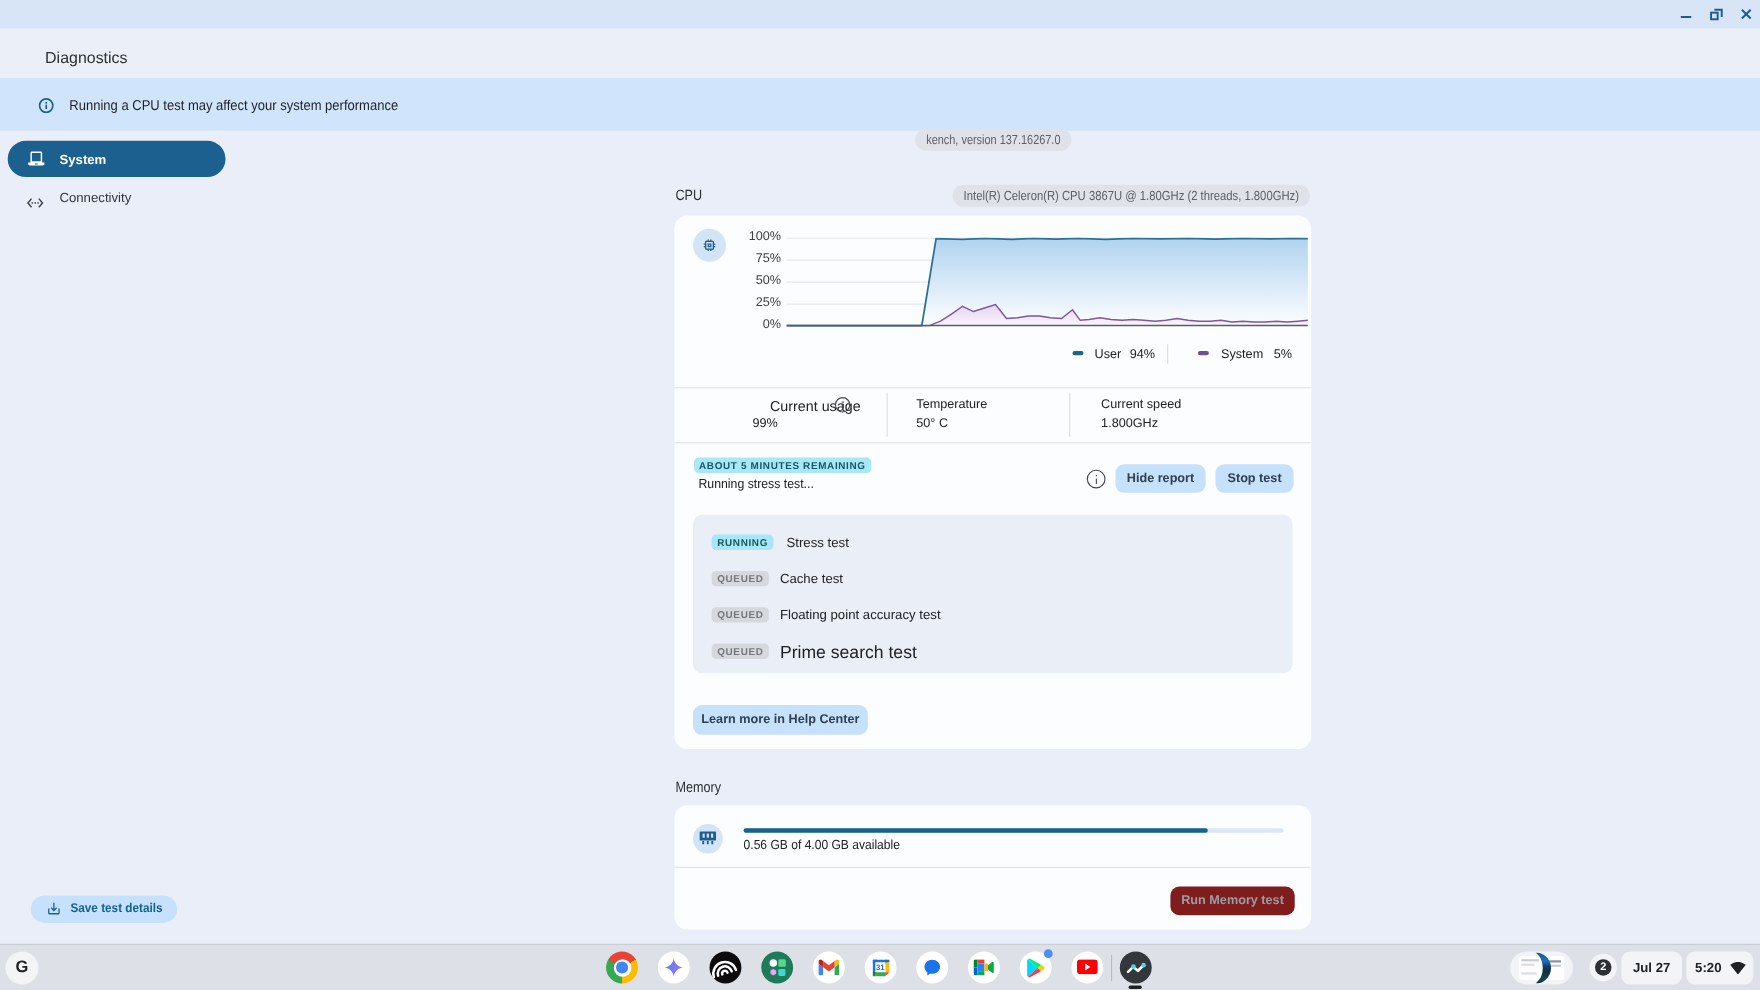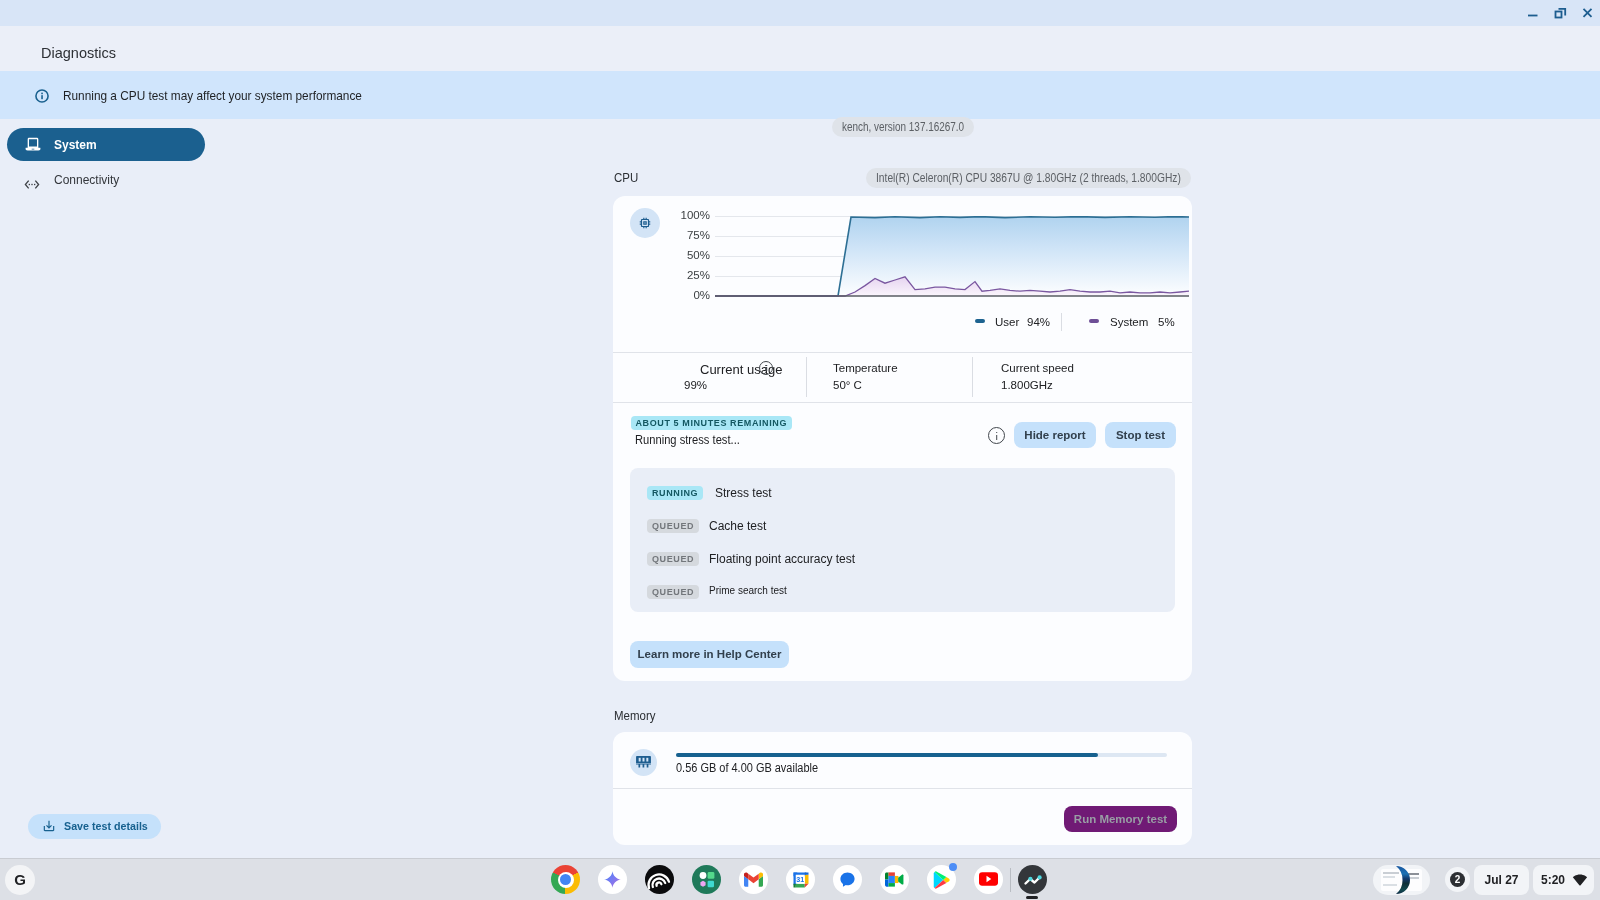--- a/index.html
+++ b/index.html
@@ -130,40 +130,40 @@
 <div class="btn" style="left:1105px;top:422px;width:71px;height:26px;line-height:26px;">Stop test</div>
 
 <div class="abs" style="left:630px;top:468px;width:545px;height:144px;background:#e9eef7;border-radius:8px;"></div>
 <div class="badge" style="left:647px;top:486px;background:#a9e7f6;color:#145862;">RUNNING</div>
 <div class="abs" style="left:715px;top:486px;font-size:12px;color:#202124;">Stress test</div>
 <div class="badge" style="left:647px;top:519px;background:#d5d9de;color:#73777c;">QUEUED</div>
 <div class="abs" style="left:709px;top:519px;font-size:12px;color:#202124;">Cache test</div>
 <div class="badge" style="left:647px;top:552px;background:#d5d9de;color:#73777c;">QUEUED</div>
 <div class="abs" style="left:709px;top:552px;font-size:12px;color:#202124;">Floating point accuracy test</div>
 <div class="badge" style="left:647px;top:585px;background:#d5d9de;color:#73777c;">QUEUED</div>
-<div class="abs" style="left:709px;top:585px;font-size:10px;color:#202124;">Prime search test</div>
+<div class="abs" style="left:709px;top:585px;font-size:16px;color:#202124;">Prime search test</div>
 
 <div class="btn" style="left:630px;top:641px;width:159px;height:27px;line-height:27px;">Learn more in Help Center</div>
 
 <div class="seclabel" style="left:614px;top:707.5px;">Memory</div>
 <div class="card" style="top:732px;height:113px;"></div>
 <div class="abs" style="left:630px;top:749px;width:27px;height:27px;border-radius:50%;background:#d3e4f6;"></div>
 <svg class="abs" style="left:635px;top:755px;" width="17" height="15" viewBox="0 0 24 20">
   <path fill="#1d5d8f" d="M1.5,2 Q1.5,0.8 2.7,0.8 L21.3,0.8 Q22.5,0.8 22.5,2 L22.5,11.5 H1.5 Z M1.5,13 h3.4 v4 h2.4 v-4 h3.4 v4 h2.4 v-4 h3.4 v4 h2.4 v-4 h3.6 v-0.8 H1.5 Z"></path>
   <g fill="#d3e4f6">
       <rect x="5.2" y="3.4" width="2.8" height="5.2"></rect>
       <rect x="10.6" y="3.4" width="2.8" height="5.2"></rect>
       <rect x="16" y="3.4" width="2.8" height="5.2"></rect>
     </g>
 </svg>
 <div class="abs" style="left:676px;top:753px;width:491px;height:4px;border-radius:2px;background:#dde7f3;"></div>
 <div class="abs" style="left:676px;top:753px;width:422px;height:4px;border-radius:2px;background:#17618f;"></div>
 <div class="abs" style="left:676px;top:760.5px;font-size:12px;color:#202124;transform:scaleX(0.914);transform-origin:left;">0.56 GB of 4.00 GB available</div>
 <div class="divh" style="left:613px;top:788px;width:579px;"></div>
-<div class="btn" style="left:1064px;top:806px;width:113px;height:26px;line-height:26px;background:#701a75;color:#999ea5;">Run Memory test</div>
+<div class="btn" style="left:1064px;top:806px;width:113px;height:26px;line-height:26px;background:#7f1d1d;color:#999ea5;">Run Memory test</div>
 
 <div class="abs" style="left:28px;top:814px;width:133px;height:25px;border-radius:13px;background:#c5e1fb;"></div>
 <svg class="abs" style="left:42px;top:819px;" width="14" height="14" viewBox="0 0 24 24">
   <path fill="#17618f" d="M19,12v7H5v-7H3v7c0,1.1,0.9,2,2,2h14c1.1,0,2-0.9,2-2v-7H19z M13,12.67l2.59-2.58L17,11.5l-5,5l-5-5l1.41-1.41L11,12.67V3h2V12.67z"></path>
 </svg>
 <div class="abs" style="left:64px;top:820px;font-size:11.5px;font-weight:bold;color:#17618f;transform:scaleX(0.93);transform-origin:left;">Save test details</div>
 
 <div class="abs" style="left:0;top:858px;width:1600px;height:42px;background:#dde0e6;border-top:1px solid #c9ccd2;"></div>
 
 <div class="abs" style="left:5px;top:865px;width:30px;height:30px;border-radius:50%;background:#f3f4f6;"></div>

